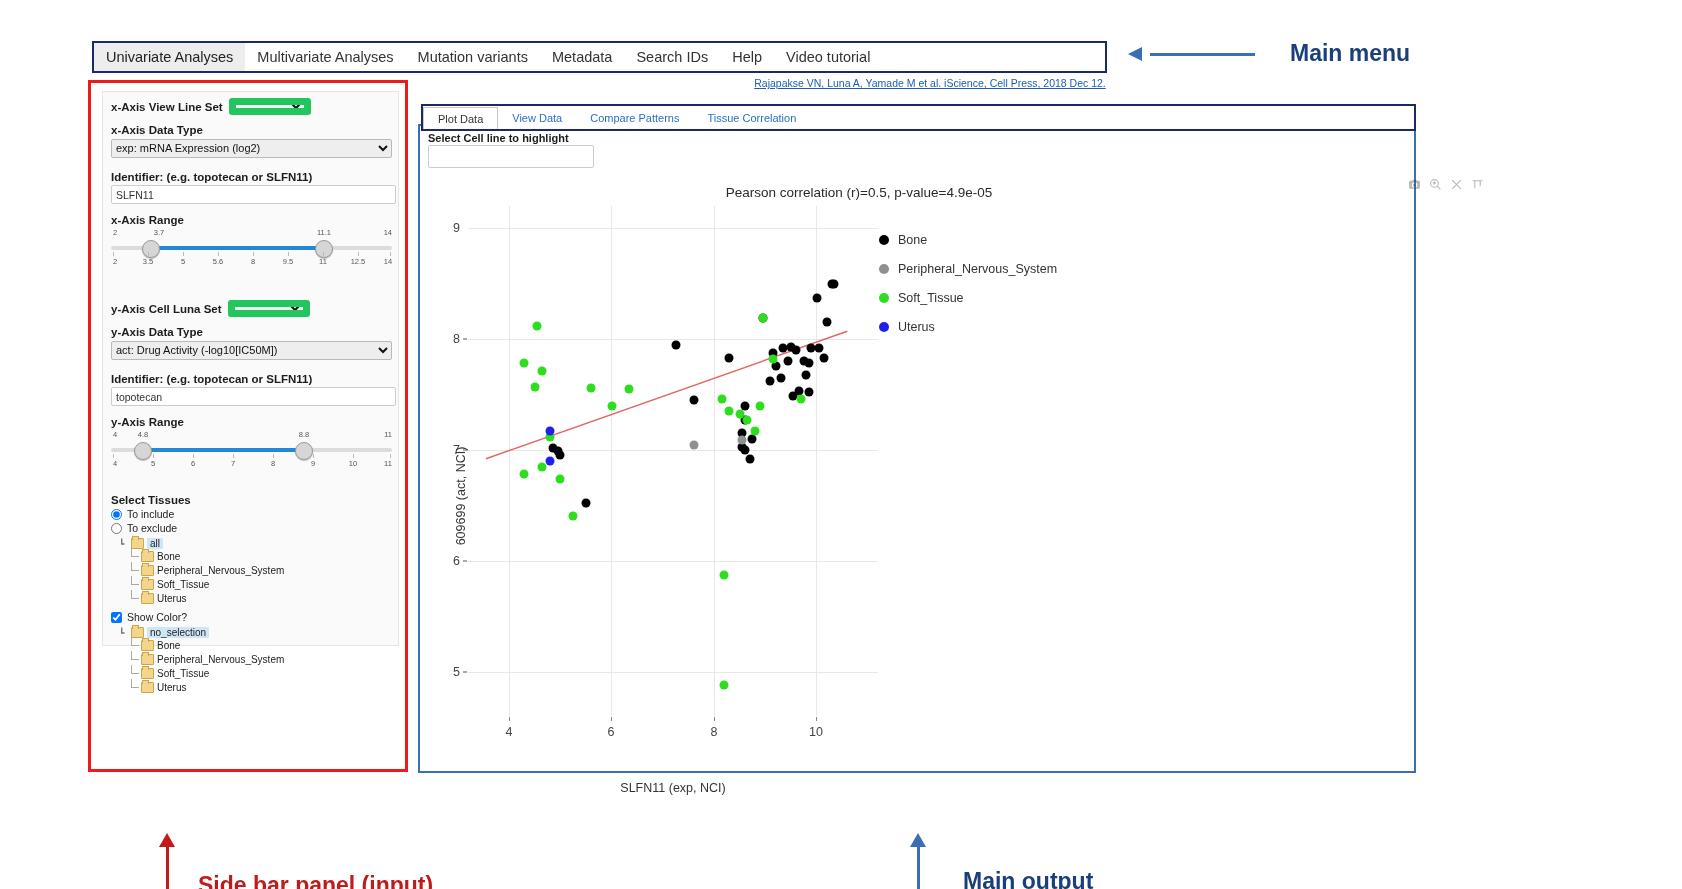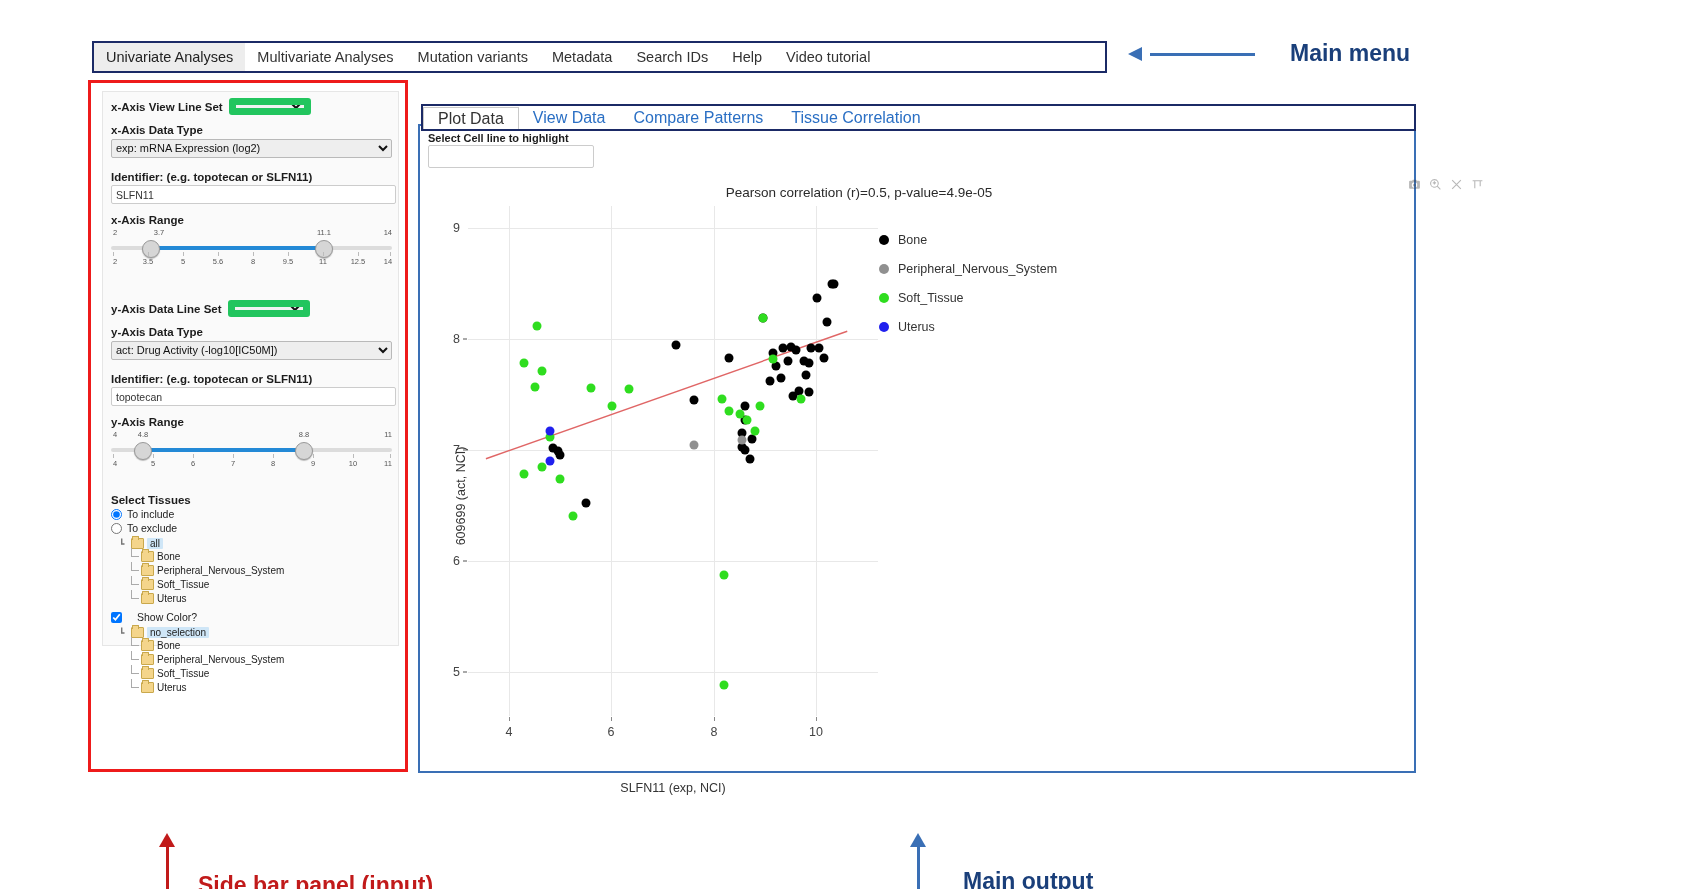--- a/index.html
+++ b/index.html
@@ -66,21 +66,21 @@
     position:absolute;top:12px;width:16px;height:16px;border-radius:50%;
     background:#d6d6d6;border:1px solid #9a9a9a;transform:translateX(-50%);
     box-shadow:0 1px 1px rgba(0,0,0,.25);
   }
   .slider-tick{position:absolute;top:24px;width:1px;height:4px;background:#bbb;}
   .slider-botnum{position:absolute;top:29px;font-size:7.5px;color:#555;transform:translateX(-50%);}
 
   
   .radio-row{display:flex;align-items:center;gap:5px;margin:2px 0;font-size:10.5px;color:#222;}
   .radio-row input{margin:0;width:11px;height:11px;}
-  .check-row{display:flex;align-items:center;gap:15px;margin:6px 0 4px 0;font-size:10.5px;color:#222;}
+  .check-row{display:flex;align-items:center;gap:5px;margin:6px 0 4px 0;font-size:10.5px;color:#222;}
   .check-row input{margin:0;width:11px;height:11px;}
 
   .tree{margin-top:4px;font-size:10px;color:#222;}
   .tree-root{display:flex;align-items:center;gap:3px;margin-left:8px;}
   .tree-child{display:flex;align-items:center;gap:3px;margin-left:30px;position:relative;height:14px;}
   .tree-child:before{
     content:"";position:absolute;left:-10px;top:7px;width:8px;height:1px;background:#aaa;
   }
   .tree-child:after{
     content:"";position:absolute;left:-10px;top:-1px;width:1px;height:8px;background:#aaa;
@@ -101,21 +101,21 @@
     left:418px;top:124px;width:998px;height:649px;
     border:2px solid #3a6fb5;background:#ffffff;box-sizing:border-box;
   }
   
   #sub-menu{
     left:421px;top:104px;width:995px;height:27px;
     border:2px solid #1b2a66;background:#ffffff;display:flex;align-items:stretch;
     box-sizing:border-box; z-index:5;
   }
   #sub-menu .stab{
-    display:flex;align-items:center;padding:0 14px;font-size:16px;
+    display:flex;align-items:center;padding:0 14px;font-size:11px;
     color:#2a6fc4;cursor:pointer;white-space:nowrap;
   }
   #sub-menu .stab.active{background:#ffffff;color:#333;border:1px solid #c9c9c9;border-bottom:none;margin-top:1px;}
 
   #highlight-label{left:428px;top:132px;font-size:11px;font-weight:bold;color:#1c1c1c;}
   #highlight-input{
     left:428px;top:145px;width:160px;height:19px;border:1px solid #cccccc;background:#fff;
     border-radius:2px;
   }
 
@@ -178,20 +178,21 @@
     </div>
   <div class="tab">
       <span>Help</span>
     </div>
   <div class="tab">
       <span>Video tutorial</span>
     </div>
 </div>
 
 <div class="abs" id="cite-wrap">
+  <div id="cite-line2">Rajapakse VN, Luna A, Yamade M et al. iScience, Cell Press, 2018 Dec 12.</div>
 </div>
 
 <div class="abs" id="sidebar-box">
   <div id="sidebar-inner">
 
     
     <div class="row-inline">
       <span class="lbl-bold" style="margin:0">x-Axis View Line Set</span>
       <select class="mini">
         <option>NCI</option>
@@ -231,21 +232,21 @@
       <div class="slider-tick" style="left:212px"></div>
         <div class="slider-botnum" style="left:212px">11</div>
       <div class="slider-tick" style="left:247px"></div>
         <div class="slider-botnum" style="left:247px">12.5</div>
       <div class="slider-tick" style="left:279px"></div>
         <div class="slider-botnum" style="left:277px">14</div>
     </div>
 
     
     <div class="row-inline" style="margin-top:30px">
-      <span class="lbl-bold" style="margin:0">y-Axis Data Line Set</span>
+      <span class="lbl-bold" style="margin:0">y-Axis Cell Luna Set</span>
       <select class="mini">
         <option>NCI</option>
       </select>
     </div>
 
     <div class="lbl-bold">y-Axis Data Type</div>
     <select class="wide">
       <option>act: Drug Activity (-log10[IC50M])</option>
     </select>
 

